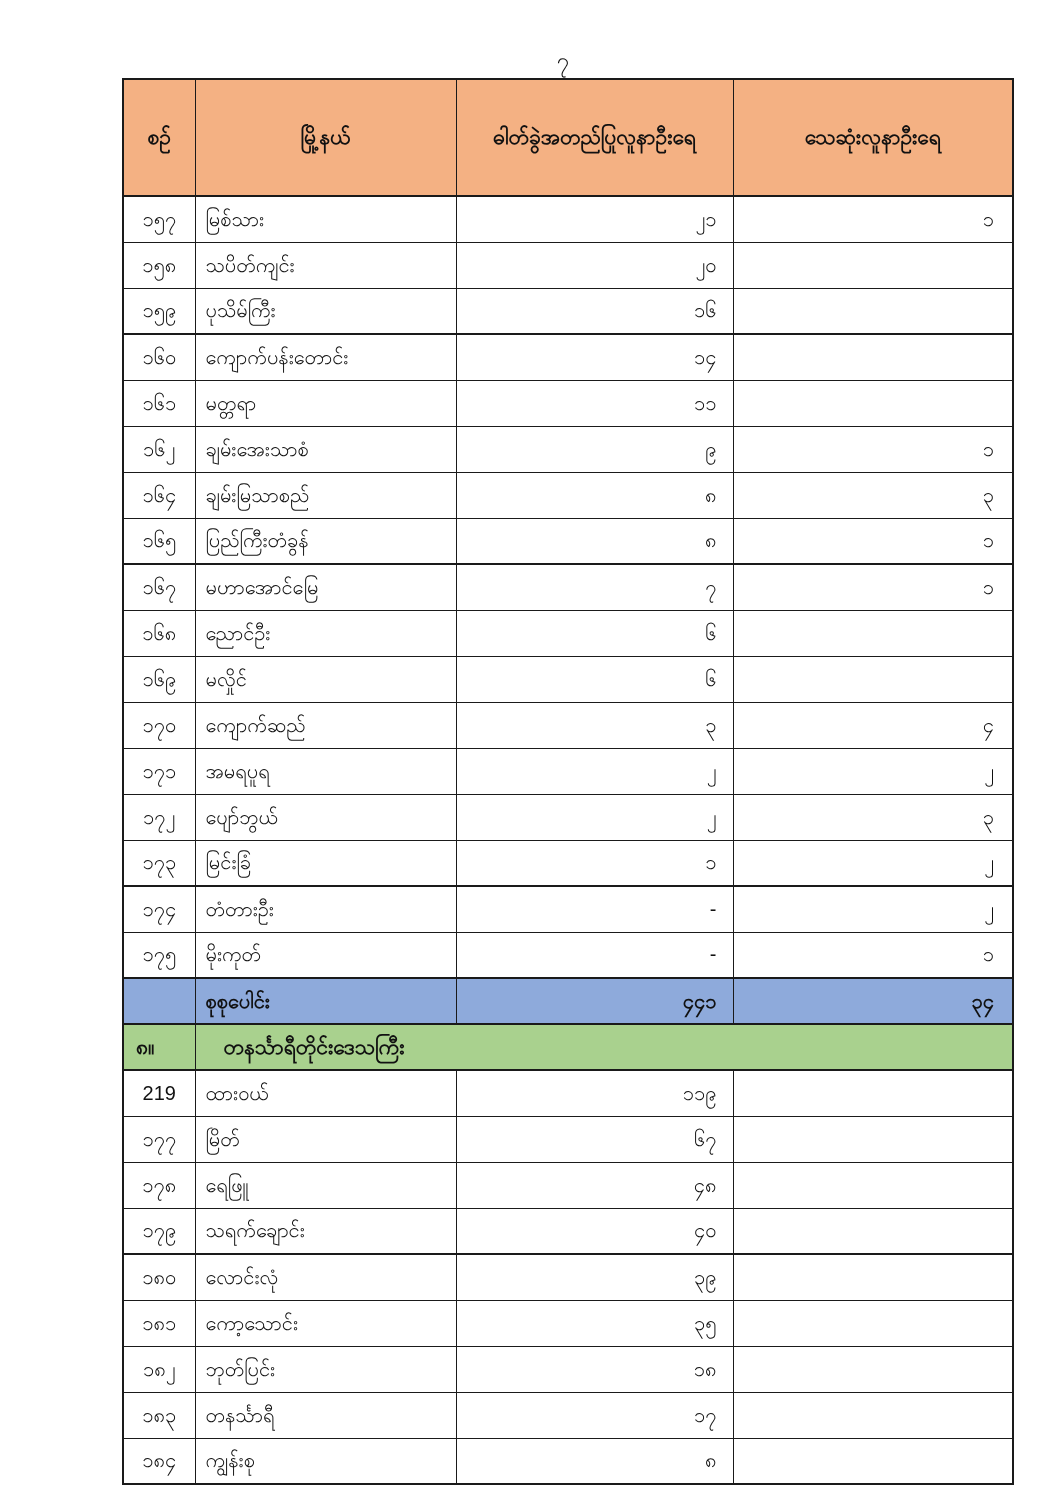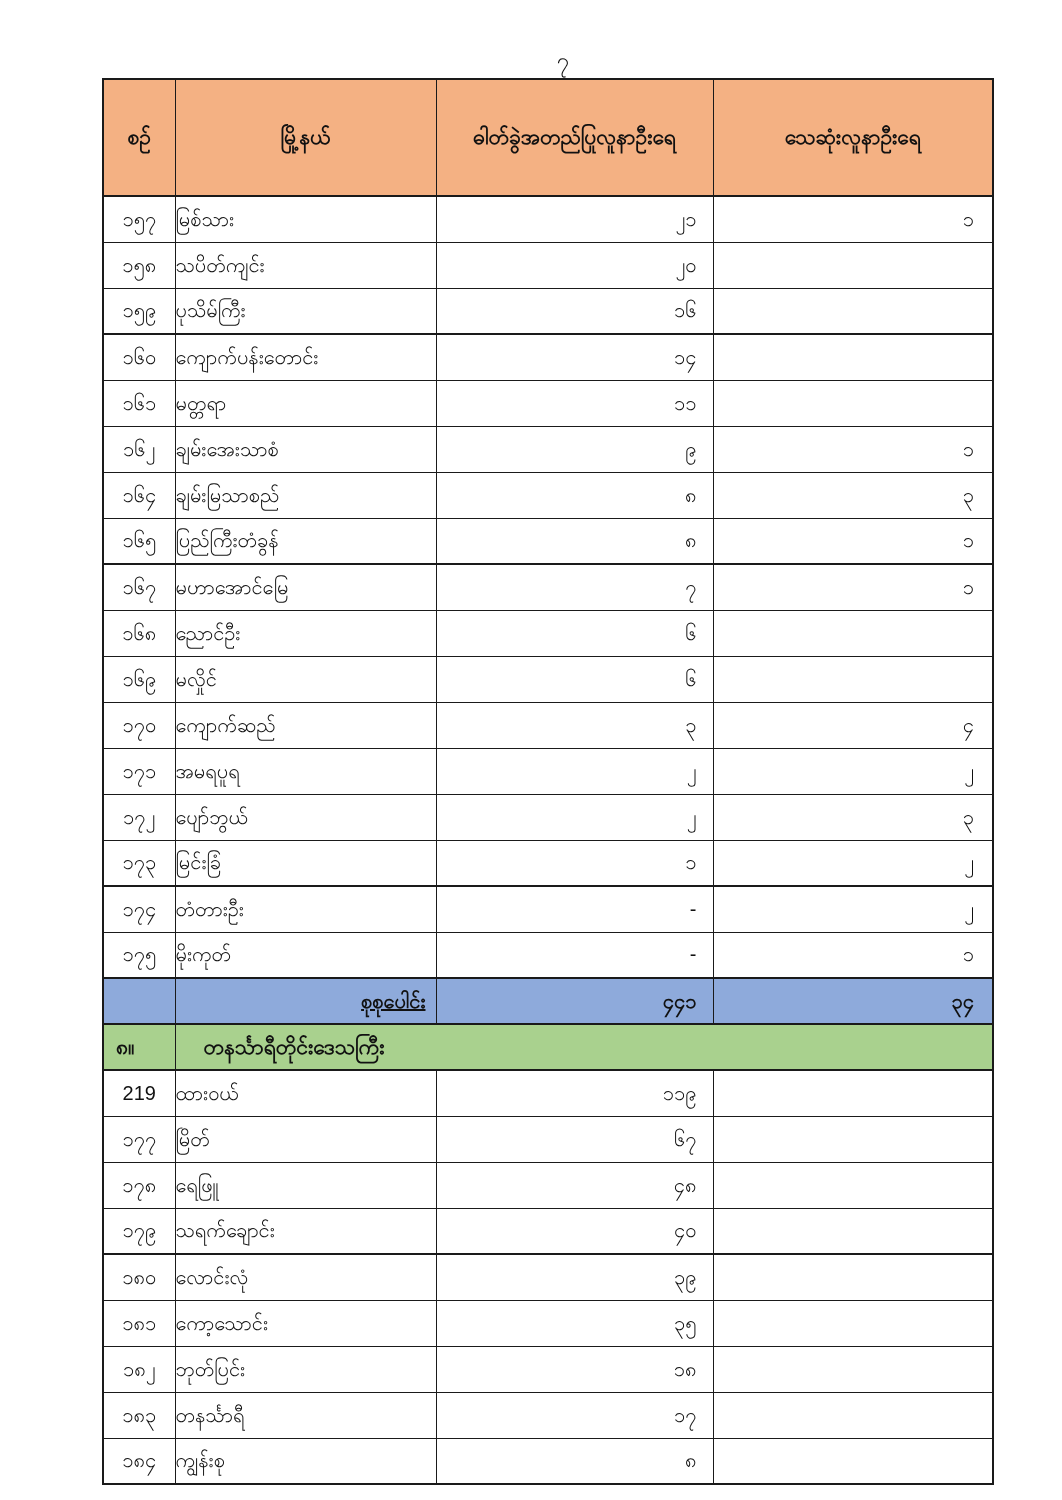--- a/index.html
+++ b/index.html
@@ -27,21 +27,21 @@
   .page-number {
     position: absolute;
     top: 44px; left: 118px; width: 890px;
     text-align: center;
     font-size: 22px;
     line-height: 34px;
     color: var(--text-c);
   }
   table.tbl {
     position: absolute;
-    top: 78px; left: 102px;
+    top: 78px; left: 122px;
     width: 890px;
     border-collapse: collapse;
     table-layout: fixed;
     border: 2.5px solid var(--border-c);
   }
   .tbl th, .tbl td {
     border: 1.5px solid var(--border-c);
     padding: 0;
     vertical-align: middle;
     font-size: 20px;
@@ -52,31 +52,31 @@
   .tbl thead tr { height: 117px; }
   .tbl thead th {
     background: var(--header-bg);
     font-weight: bold;
     font-size: 21px;
     text-align: center;
     border-bottom: 2.5px solid var(--border-c);
   }
   .tbl tbody tr { height: 46px; }
   td.c-no   { text-align: center; }
-  td.c-town { text-align: left; }
+  td.c-town { text-align: left; padding-left: 10px; }
   td.c-conf { text-align: right; padding-right: 16px; }
   td.c-death{ text-align: right; padding-right: 18px; }
   tr.thick-top td { border-top: 2.5px solid var(--border-c); }
   tr.total-row td {
     background: var(--total-bg);
     font-weight: bold;
     border-top: 2px solid var(--border-c);
     border-bottom: 2.5px solid var(--border-c);
   }
-  tr.total-row td.c-town { text-align: right; padding-right: 10px; text-decoration: underline; }
+  tr.total-row td.c-town { padding-right: 10px; }
   tr.section-row td {
     background: var(--section-bg);
     font-weight: bold;
     font-size: 21px;
     border-bottom: 2.5px solid var(--border-c);
   }
   td.section-no { text-align: left; padding-left: 12px; }
   td.section-title { text-align: left; padding-left: 28px; }
 </style>
 </head>

